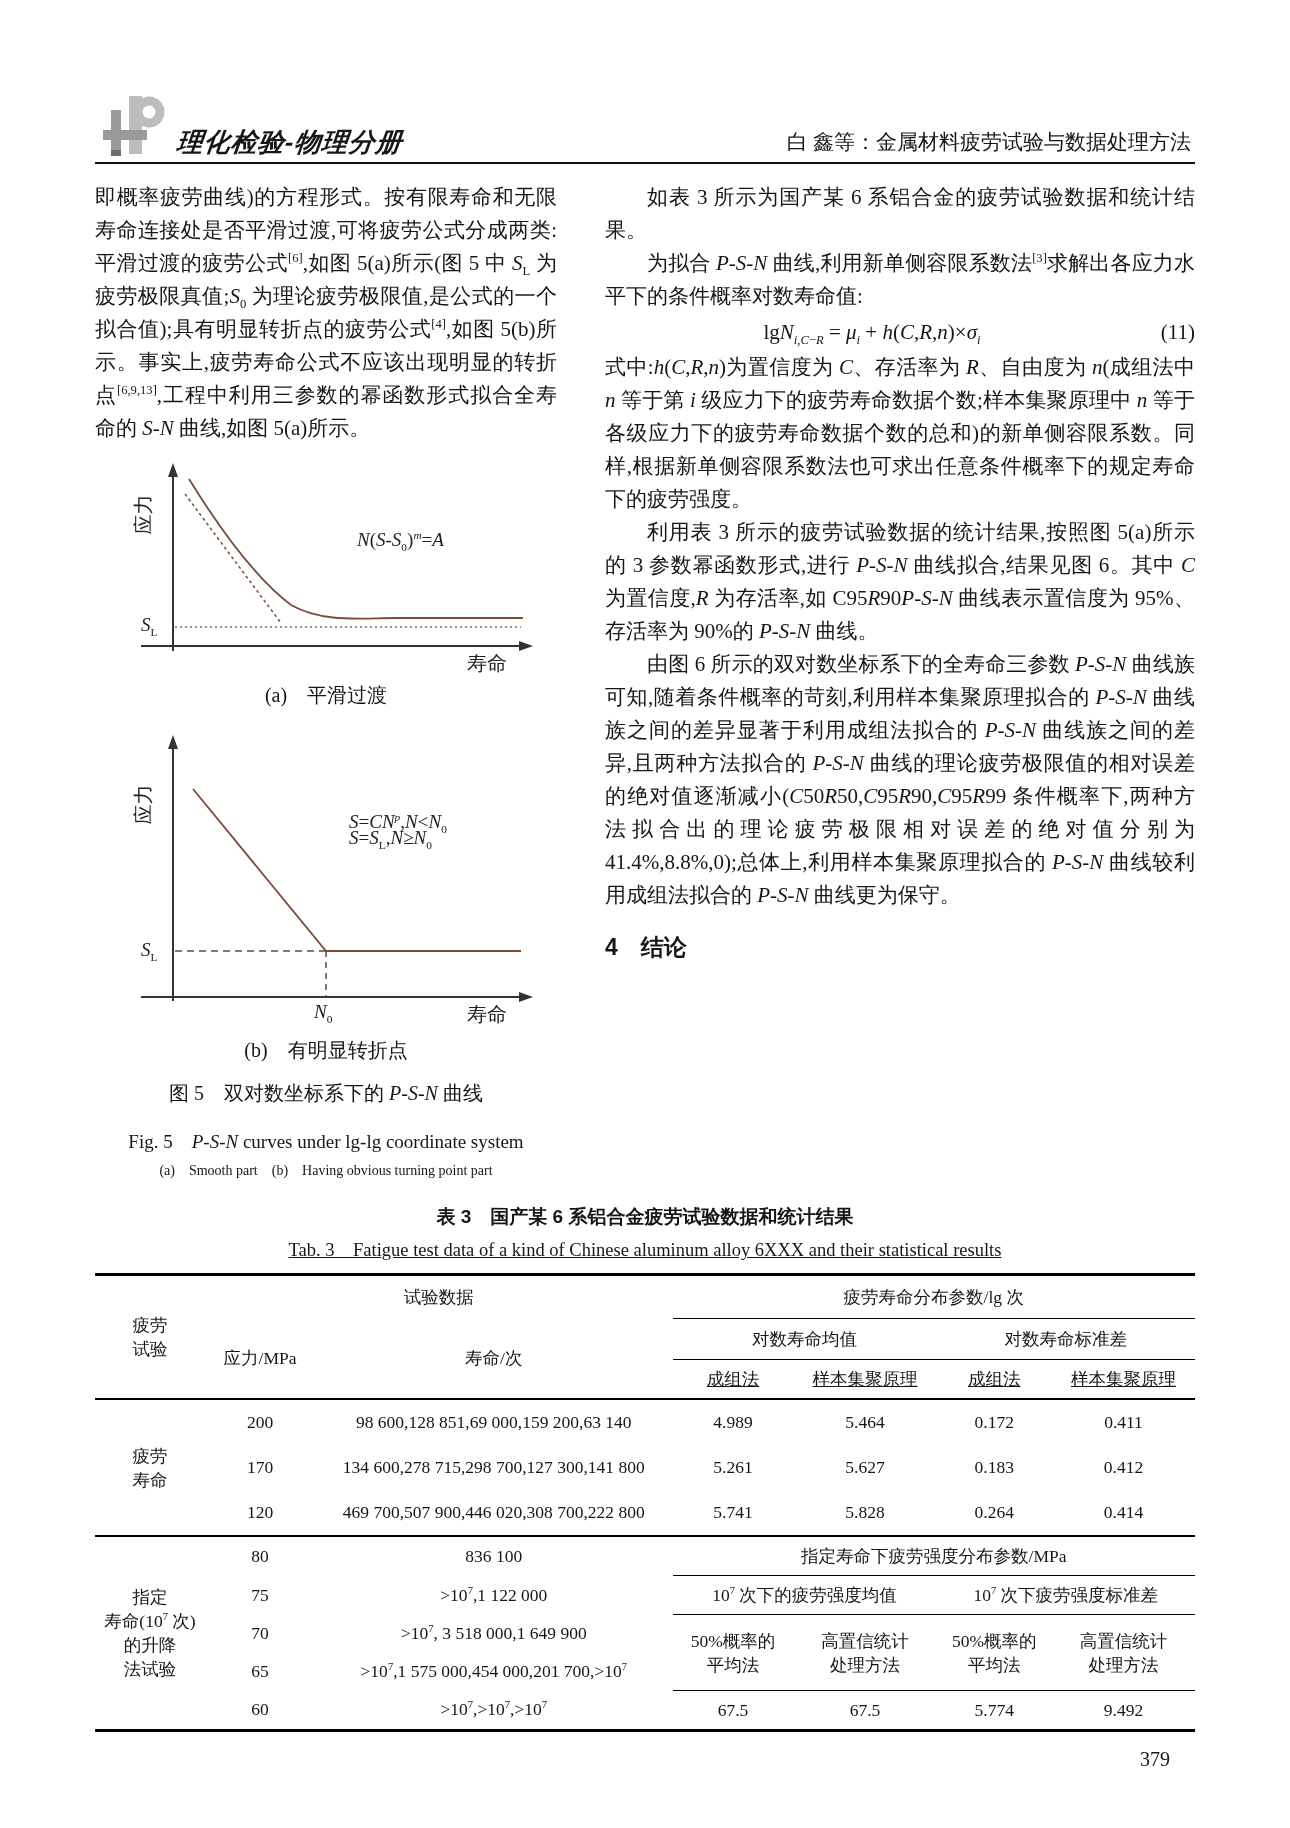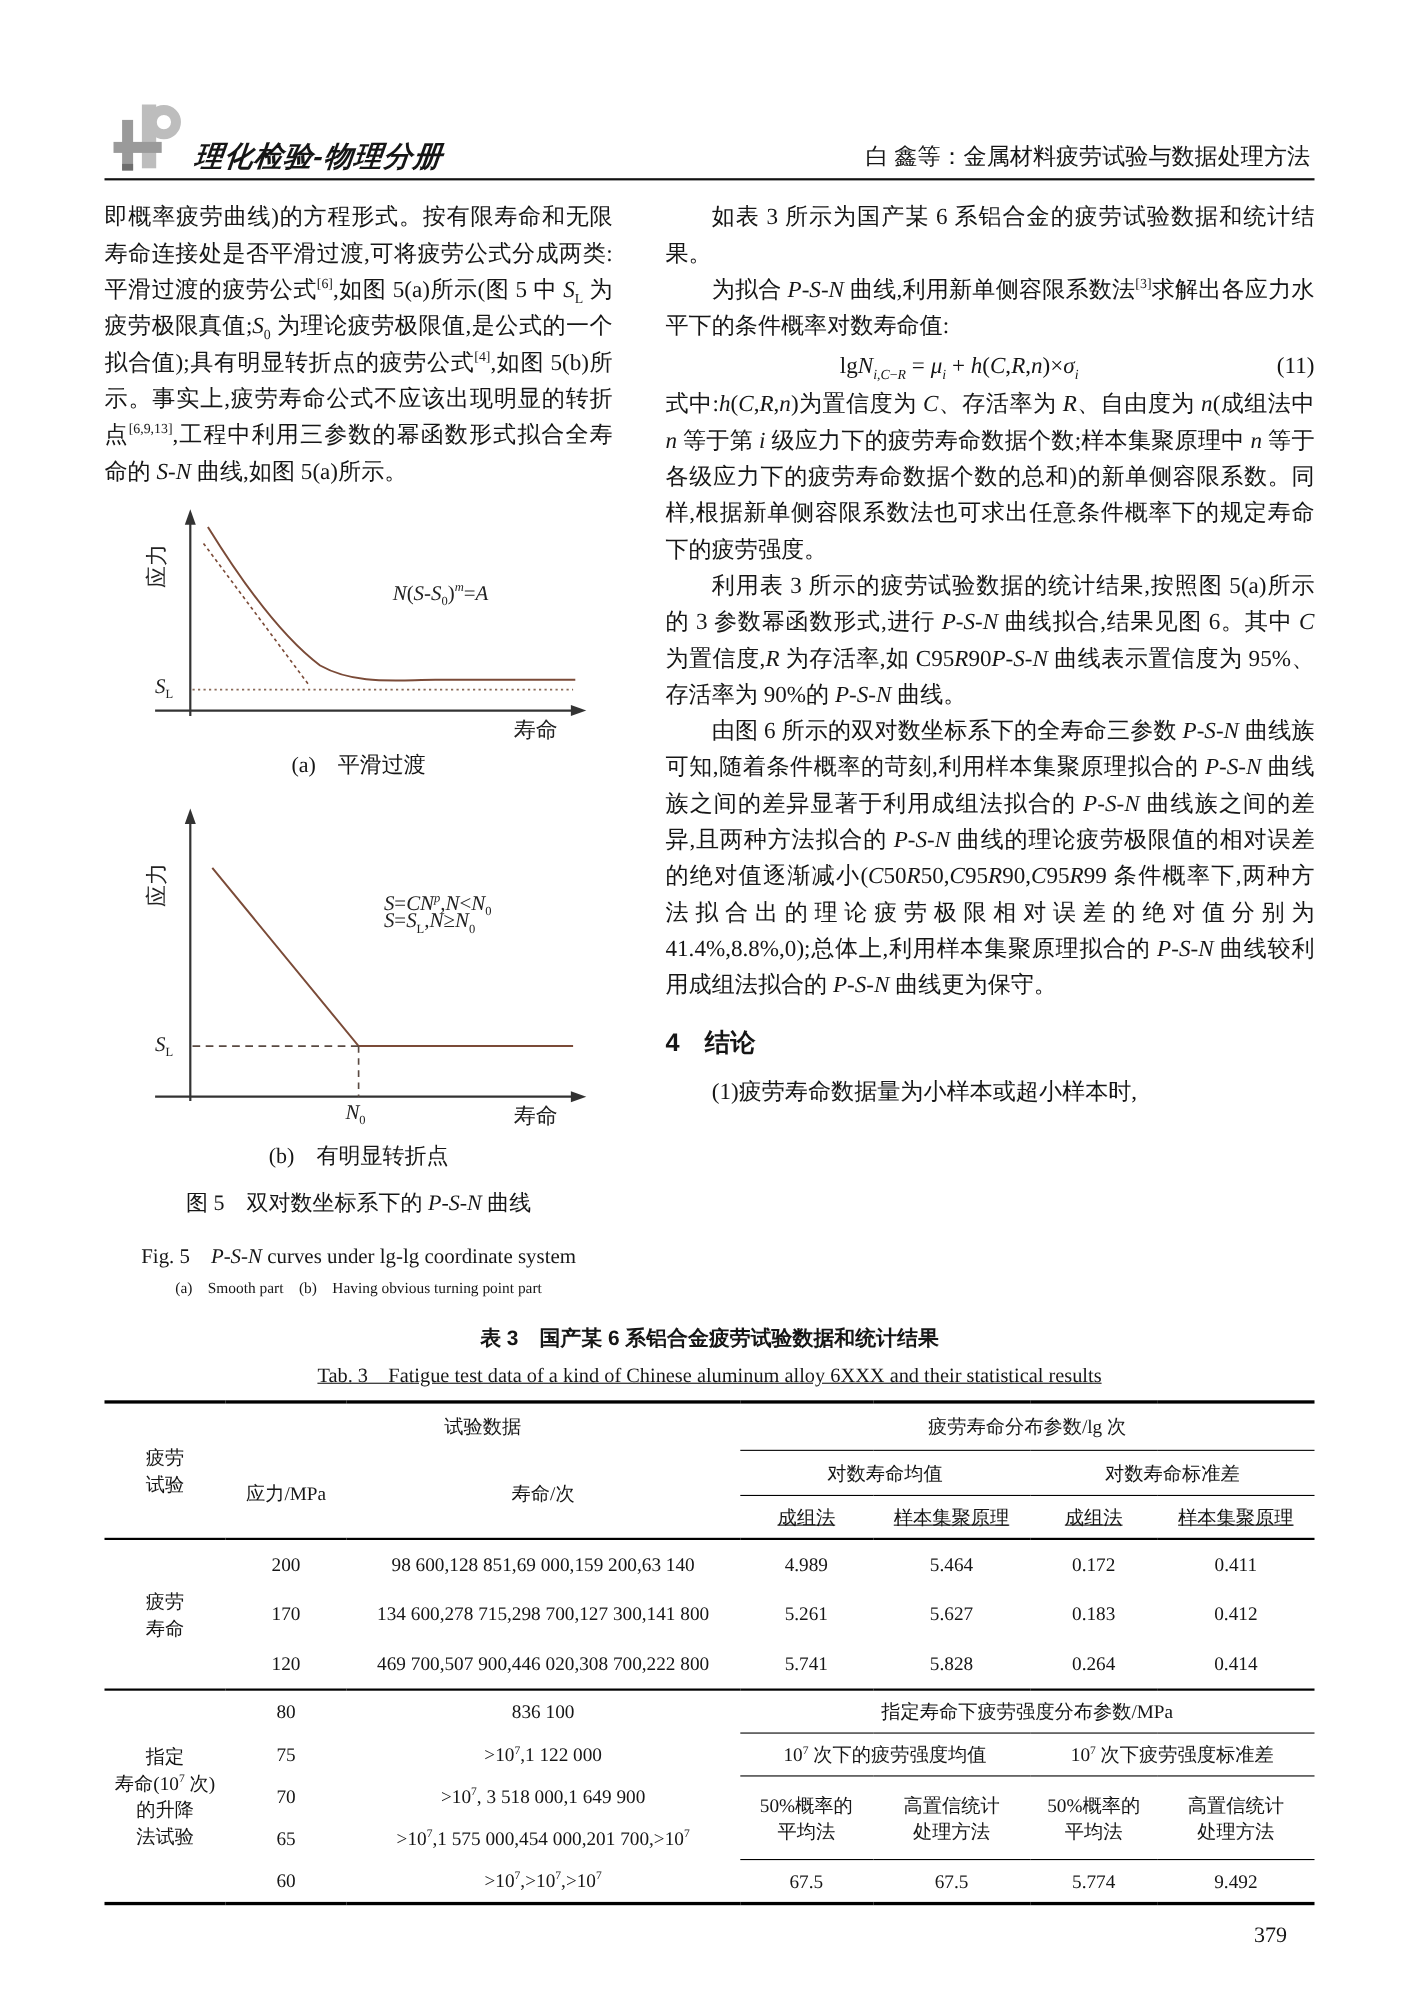--- a/index.html
+++ b/index.html
@@ -124,21 +124,20 @@
         <p class="body-text indent">如表 3 所示为国产某 6 系铝合金的疲劳试验数据和统计结果。</p>
         <p class="body-text indent">为拟合 <i>P</i>-<i>S</i>-<i>N</i> 曲线,利用新单侧容限系数法<sup>[3]</sup>求解出各应力水平下的条件概率对数寿命值:</p>
         <div class="formula-line">
           <span>lg<i>N</i><sub><i>i</i>,<i>C</i>−<i>R</i></sub> = <i>μ</i><sub><i>i</i></sub> + <i>h</i>(<i>C</i>,<i>R</i>,<i>n</i>)×<i>σ</i><sub><i>i</i></sub></span>
           <span class="formula-no">(11)</span>
         </div>
         <p class="body-text">式中:<i>h</i>(<i>C</i>,<i>R</i>,<i>n</i>)为置信度为 <i>C</i>、存活率为 <i>R</i>、自由度为 <i>n</i>(成组法中 <i>n</i> 等于第 <i>i</i> 级应力下的疲劳寿命数据个数;样本集聚原理中 <i>n</i> 等于各级应力下的疲劳寿命数据个数的总和)的新单侧容限系数。同样,根据新单侧容限系数法也可求出任意条件概率下的规定寿命下的疲劳强度。</p>
         <p class="body-text indent">利用表 3 所示的疲劳试验数据的统计结果,按照图 5(a)所示的 3 参数幂函数形式,进行 <i>P</i>-<i>S</i>-<i>N</i> 曲线拟合,结果见图 6。其中 <i>C</i> 为置信度,<i>R</i> 为存活率,如 C95<i>R</i>90<i>P</i>-<i>S</i>-<i>N</i> 曲线表示置信度为 95%、存活率为 90%的 <i>P</i>-<i>S</i>-<i>N</i> 曲线。</p>
         <p class="body-text indent">由图 6 所示的双对数坐标系下的全寿命三参数 <i>P</i>-<i>S</i>-<i>N</i> 曲线族可知,随着条件概率的苛刻,利用样本集聚原理拟合的 <i>P</i>-<i>S</i>-<i>N</i> 曲线族之间的差异显著于利用成组法拟合的 <i>P</i>-<i>S</i>-<i>N</i> 曲线族之间的差异,且两种方法拟合的 <i>P</i>-<i>S</i>-<i>N</i> 曲线的理论疲劳极限值的相对误差的绝对值逐渐减小(<i>C</i>50<i>R</i>50,<i>C</i>95<i>R</i>90,<i>C</i>95<i>R</i>99 条件概率下,两种方法拟合出的理论疲劳极限相对误差的绝对值分别为 41.4%,8.8%,0);总体上,利用样本集聚原理拟合的 <i>P</i>-<i>S</i>-<i>N</i> 曲线较利用成组法拟合的 <i>P</i>-<i>S</i>-<i>N</i> 曲线更为保守。</p>
         <div class="section-heading">4　结论</div>
-        <p class="body-text indent">(1)疲劳寿命数据量为小样本或超小样本时,</p>
       </div>
     </div>
 
     <div class="table-section">
       <div class="tbl-title-cn">表 3　国产某 6 系铝合金疲劳试验数据和统计结果</div>
       <div class="tbl-title-en">Tab. 3　Fatigue test data of a kind of Chinese aluminum alloy 6XXX and their statistical results</div>
 
       <table class="data">
         <colgroup>
           <col style="width:10%">

